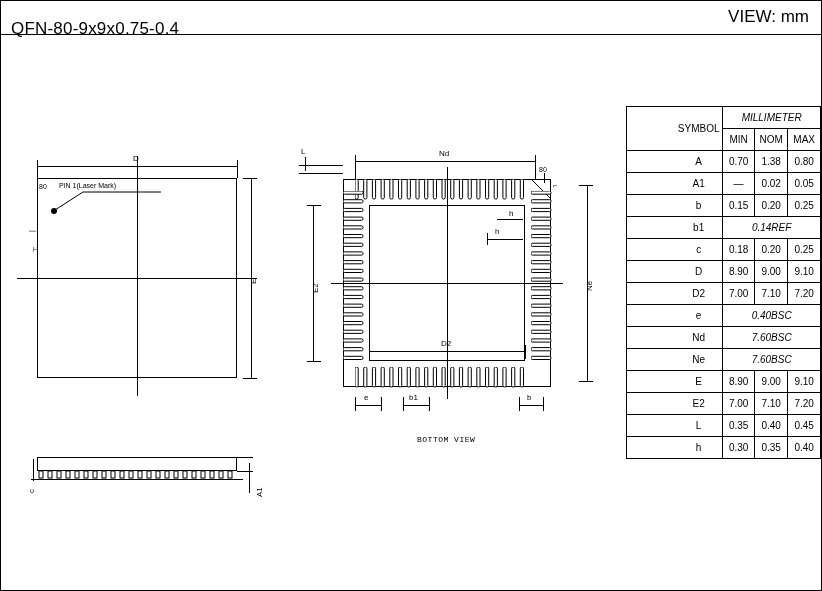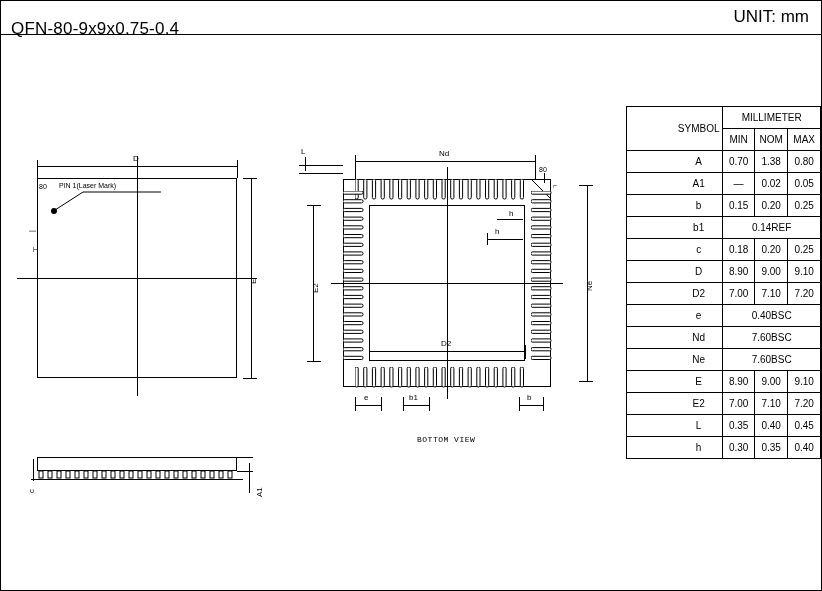--- a/index.html
+++ b/index.html
@@ -22,30 +22,30 @@
   
   #sideview{position:absolute;left:16px;top:448px;width:240px;height:48px;}
   
   #bottomview{position:absolute;left:290px;top:120px;width:320px;height:330px;}
   
   #tbl{position:absolute;left:625px;top:105px;border-collapse:collapse;font-size:10px;}
   #tbl td,#tbl th{border:1px solid #000;text-align:center;height:21px;padding:0;font-weight:normal;}
   #tbl .sym{width:52px;padding-left:48px;}
   #tbl .num{width:40px;}
   #tbl .hdr{font-size:10px;}
-  #tbl .span3{width:120px;}
+  #tbl .span3{width:120px;font-style:italic;}
 </style>
 </head>
 <body>
 
 <div id="sheet">
 
   <div id="titlebar">
     <div id="title-text">QFN-80-9x9x0.75-0.4</div>
-    <div id="unit-text">UNIT: mm</div>
+    <div id="unit-text">VIEW: mm</div>
   </div>
 
   <div id="topview">
 
     <div class="box" style="left:20px;top:22px;width:200px;height:200px;"></div>
 
     <div class="ln hl" style="left:0px;top:122px;width:240px;"></div>
     <div class="ln vl" style="left:120px;top:0px;height:240px;"></div>
 
     <div style="position:absolute;left:34px;top:52px;width:6px;height:6px;border-radius:50%;background:#000;"></div>

